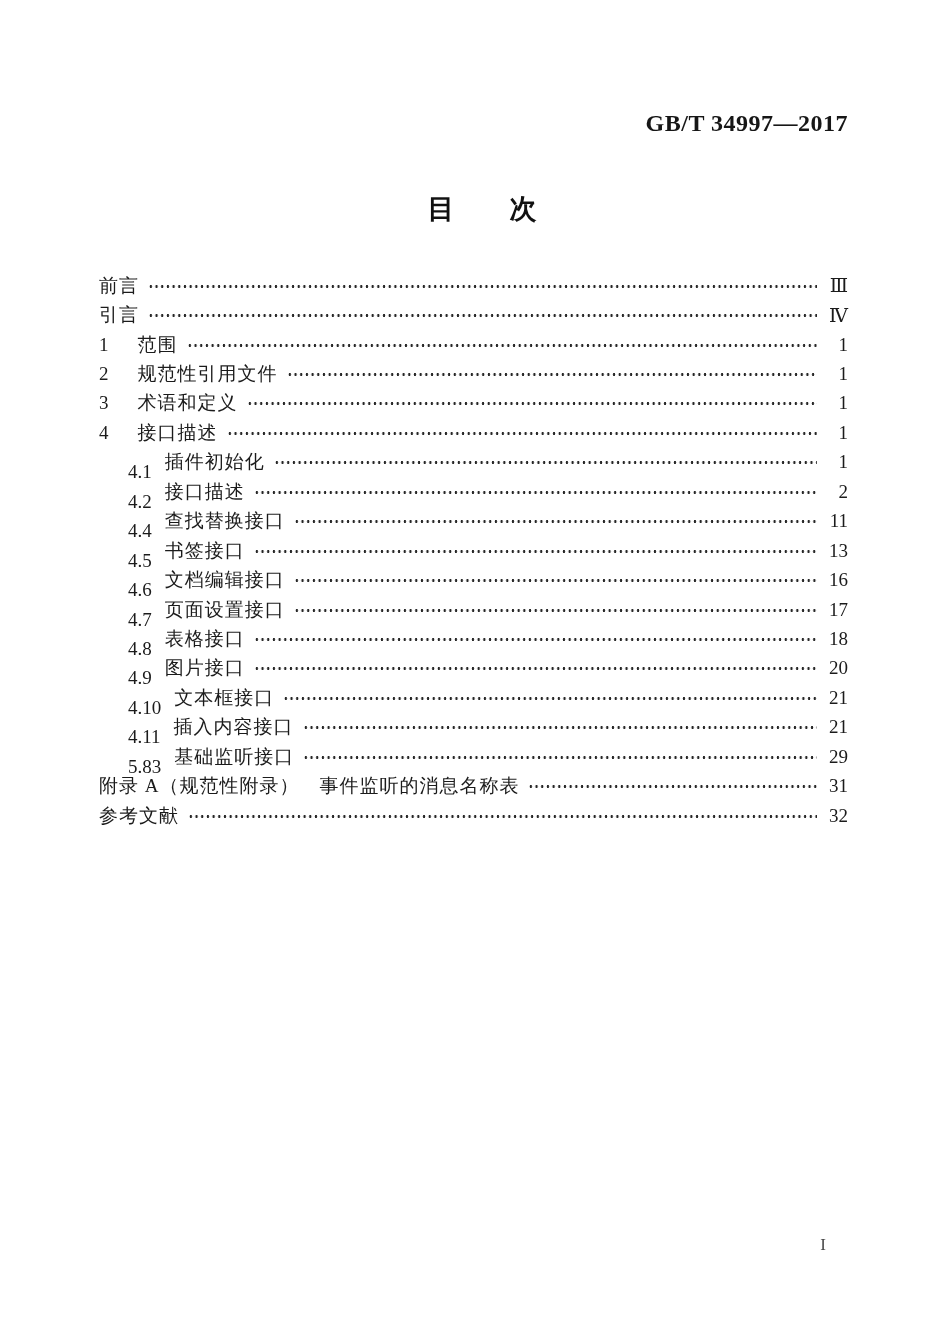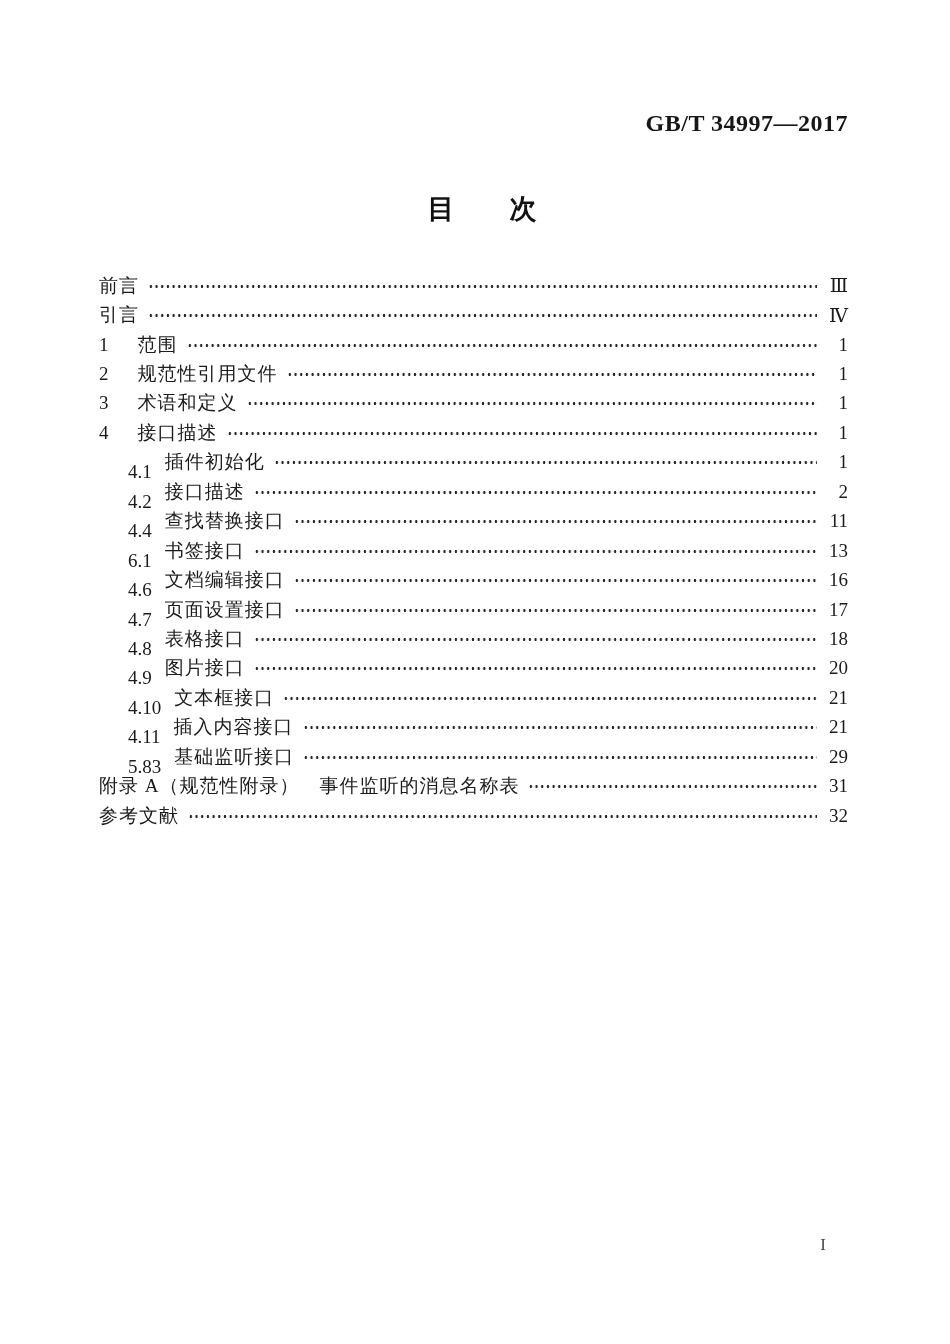--- a/index.html
+++ b/index.html
@@ -142,21 +142,21 @@
       <span class="toc-leader"></span>
       <span class="toc-page">2</span>
     </div>
       <div class="toc-row level-1">
       <span class="toc-num">4.4</span>
       <span class="toc-label">查找替换接口</span>
       <span class="toc-leader"></span>
       <span class="toc-page">11</span>
     </div>
       <div class="toc-row level-1">
-      <span class="toc-num">6.1</span>
+      <span class="toc-num">4.5</span>
       <span class="toc-label">书签接口</span>
       <span class="toc-leader"></span>
       <span class="toc-page">13</span>
     </div>
       <div class="toc-row level-1">
       <span class="toc-num">4.6</span>
       <span class="toc-label">文档编辑接口</span>
       <span class="toc-leader"></span>
       <span class="toc-page">16</span>
     </div>

